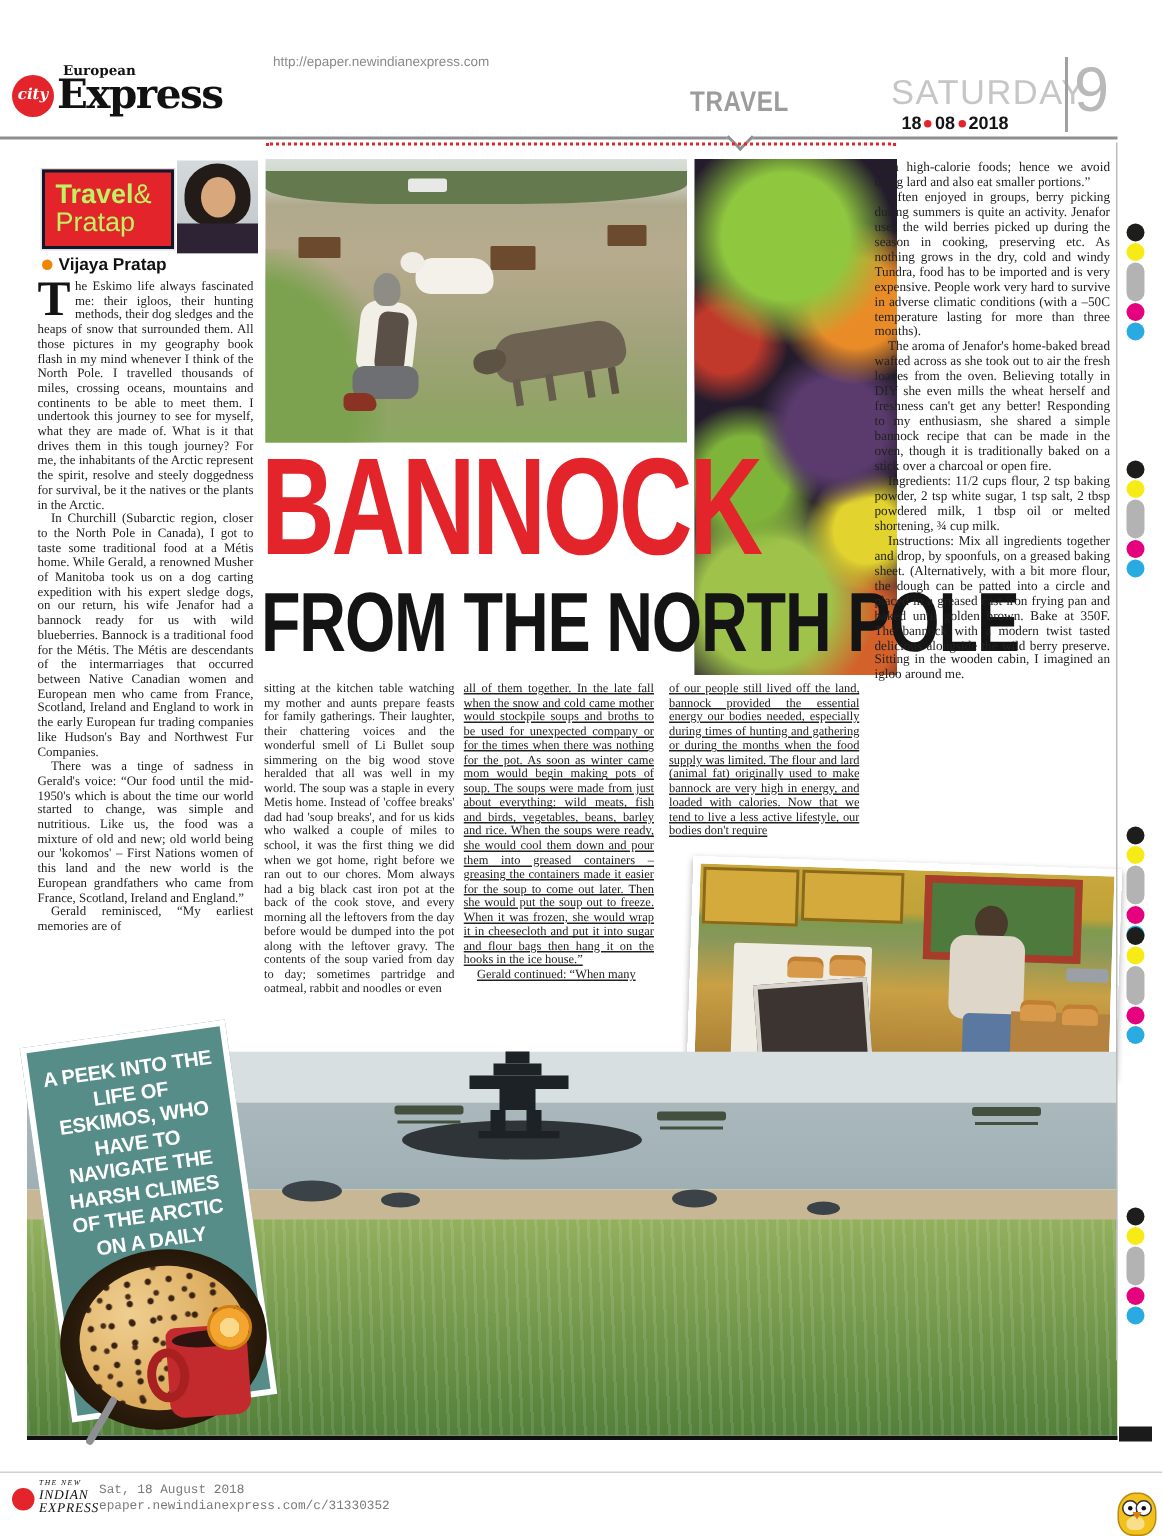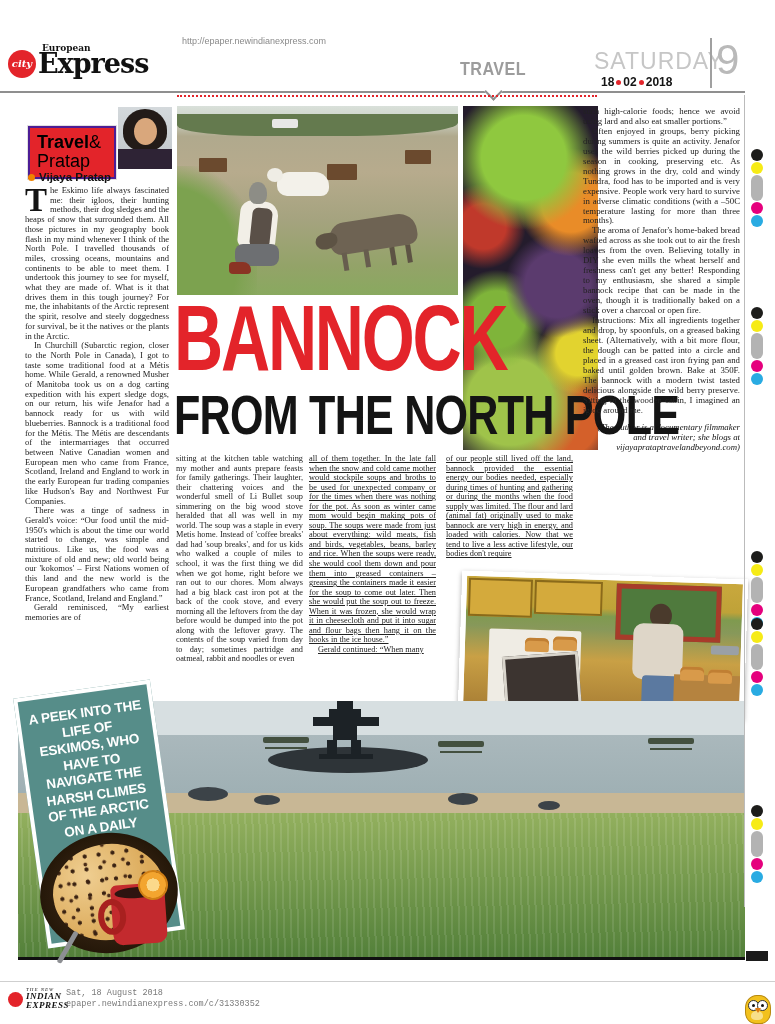--- a/index.html
+++ b/index.html
@@ -22,22 +22,22 @@
   #date-row{left:601px;top:75px;font:700 12px "Liberation Sans",sans-serif;color:#141414;}
   .rdot{display:inline-block;width:5px;height:5px;border-radius:50%;background:#e3242a;margin:0 2px 1px 2px;}
   #header-vline{left:710px;top:38px;width:2px;height:50px;background:#a0a0a0;}
   #page-number{left:716px;top:36px;font:400 42px "Liberation Sans",sans-serif;color:#b9b9b9;}
   #header-rule{left:0;top:91px;width:745px;height:2px;background:#8f8f8f;}
   #travel-notch{left:487px;top:85px;width:11px;height:11px;background:#fff;
     border-right:2px solid #8f8f8f;border-bottom:2px solid #8f8f8f;transform:rotate(45deg);}
   #red-dotted{left:177px;top:95px;width:420px;border-top:2px dotted #e3242a;}
 
   
-  #badge{left:28px;top:126px;width:88px;height:53px;background:#e3242a;border:2px solid #4c1d95;
-    box-shadow:0 0 0 1px #e0e0e0;color:#000000;font-family:"Liberation Sans",sans-serif;padding:5px 0 0 7px;box-sizing:border-box;}
+  #badge{left:28px;top:113px;width:88px;height:53px;background:#e3242a;border:2px solid #0f172a;
+    box-shadow:0 0 0 1px #e0e0e0;color:#bef264;font-family:"Liberation Sans",sans-serif;padding:5px 0 0 7px;box-sizing:border-box;}
   #badge .l1{font-size:18px;font-weight:700;line-height:19px;}
   #badge .l1 .amp{font-weight:400;}
   #badge .l2{font-size:18px;font-weight:400;line-height:19px;}
   #portrait{left:118px;top:107px;width:54px;height:62px;background:linear-gradient(#d4d9dc,#bfc4c8);overflow:hidden;}
   .p-hair{position:absolute;left:5px;top:2px;width:44px;height:42px;background:#231b18;border-radius:50% 50% 42% 42%;}
   .p-face{position:absolute;left:16px;top:11px;width:23px;height:27px;background:#d9a77c;border-radius:50%;}
   .p-body{position:absolute;left:0;bottom:0;width:100%;height:20px;background:#2e2335;}
   #byline{left:28px;top:171px;font:700 11.5px "Liberation Sans",sans-serif;color:#111;text-align:center;}
   .odot{display:inline-block;width:7px;height:7px;border-radius:50%;background:#f08300;margin-right:4px;}
 
@@ -142,42 +142,42 @@
   .dot{display:block;width:12px;height:12px;border-radius:50%;margin:1px auto;}
   .dot.tall{height:26px;border-radius:7px;}
   #g1{top:148px;}#g2{top:306px;}#g3{top:550px;}#g4{top:617px;}#g5{top:804px;}
   #black-mark{left:746px;top:951px;width:22px;height:10px;background:#1b1b1b;}
 
   
   #footer-rule{left:0;top:981px;width:775px;height:1px;background:#cfcfcf;}
   #f-logo-circle{left:8px;top:992px;width:15px;height:15px;border-radius:50%;background:#e3242a;}
   #f-logo-text{left:26px;top:987px;font-family:"Liberation Serif",serif;color:#121212;font-style:italic;line-height:1;}
   #f-logo-text .t1{font-size:5px;letter-spacing:1px;}
-  #f-logo-text .t2,#f-logo-text .t3{font-size:9px;font-weight:700;letter-spacing:.5px;}
+  #f-logo-text .t2,#f-logo-text .t3{font-size:9px;font-weight:400;letter-spacing:.5px;}
   #f-date{left:66px;top:988px;font:400 8.5px "Liberation Mono",monospace;color:#7a7a7a;}
   #f-url{left:66px;top:999px;font:400 8.5px "Liberation Mono",monospace;color:#7a7a7a;}
   #owl{left:745px;top:995px;width:24px;height:27px;background:#f2c11d;border-radius:45% 45% 40% 40%;border:1px solid #b88a10;}
   .owl-eye{position:absolute;top:4px;width:9px;height:9px;background:#fff;border:1px solid #333;border-radius:50%;}
   .owl-eye:after{content:"";position:absolute;left:2.5px;top:2.5px;width:3px;height:3px;background:#111;border-radius:50%;}
   .owl-beak{position:absolute;left:9px;top:12px;width:0;height:0;border-left:3px solid transparent;border-right:3px solid transparent;border-top:5px solid #e07b12;}
   .owl-belly{position:absolute;left:5px;top:15px;width:12px;height:9px;background:#f8e08a;border-radius:50% 50% 40% 40%;}
 </style>
 </head>
 <body>
 
 <div id="page">
 
   <div class="abs" id="city-logo">city</div>
   <div class="abs" id="edition">European</div>
   <div class="abs" id="masthead">Express</div>
   <div class="abs" id="epaper-url">http://epaper.newindianexpress.com</div>
   <div class="abs" id="section-label">TRAVEL</div>
   <div class="abs" id="day-label">SATURDAY</div>
   <div class="abs" id="date-row">
-    <span>18</span><span class="rdot"></span><span>02</span><span class="rdot"></span><span>2018</span>
+    <span>18</span><span class="rdot"></span><span>08</span><span class="rdot"></span><span>2018</span>
   </div>
   <div class="abs" id="header-vline"></div>
   <div class="abs" id="page-number">9</div>
   <div class="abs" id="header-rule"></div>
   <div class="abs" id="travel-notch"></div>
   <div class="abs" id="red-dotted"></div>
 
   <div class="abs" id="badge">
     <div class="l1"><span>Travel</span><span class="amp">&amp;</span></div>
     <div class="l2">Pratap</div>
@@ -226,23 +226,23 @@
       <p>Gerald continued: “When many</p>
     </div>
   <div class="body-col cont" id="col4">
       <p>of our people still lived off the land, bannock provided the essential energy our bodies needed, especially during times of hunting and gathering or during the months when the food supply was limited. The flour and lard (animal fat) originally used to make bannock are very high in energy, and loaded with calories. Now that we tend to live a less active lifestyle, our bodies don't require</p>
     </div>
   <div class="body-col cont" id="col5">
     <div class="cont">
         <p>such high-calorie foods; hence we avoid using lard and also eat smaller portions.”</p>
         <p>Often enjoyed in groups, berry picking during summers is quite an activity. Jenafor uses the wild berries picked up during the season in cooking, preserving etc. As nothing grows in the dry, cold and windy Tundra, food has to be imported and is very expensive. People work very hard to survive in adverse climatic conditions (with a –50C temperature lasting for more than three months).</p>
         <p>The aroma of Jenafor's home-baked bread wafted across as she took out to air the fresh loaves from the oven. Believing totally in DIY she even mills the wheat herself and freshness can't get any better! Responding to my enthusiasm, she shared a simple bannock recipe that can be made in the oven, though it is traditionally baked on a stick over a charcoal or open fire.</p>
+        <p>Ingredients: 11/2 cups flour, 2 tsp baking powder, 2 tsp white sugar, 1 tsp salt, 2 tbsp powdered milk, 1 tbsp oil or melted shortening, ¾ cup milk.</p>
         <p>Instructions: Mix all ingredients together and drop, by spoonfuls, on a greased baking sheet. (Alternatively, with a bit more flour, the dough can be patted into a circle and placed in a greased cast iron frying pan and baked until golden brown. Bake at 350F. The bannock with a modern twist tasted delicious alongside the wild berry preserve. Sitting in the wooden cabin, I imagined an igloo around me.</p>
       </div>
-    <div class="credit">(The author is a documentary filmmaker and travel writer; she blogs at vijayaprataptravelandbeyond.com)</div>
   </div>
 
   <div class="abs" id="kitchen-photo">
     <div class="k-cab" style="left:2px;top:2px;width:60px;height:34px;"></div>
     <div class="k-cab" style="left:68px;top:2px;width:64px;height:30px;"></div>
     <div class="k-window"></div>
     <div class="k-stove"></div>
     <div class="k-oven"></div>
     <div class="k-woman-head"></div>
     <div class="k-woman-body"></div>

